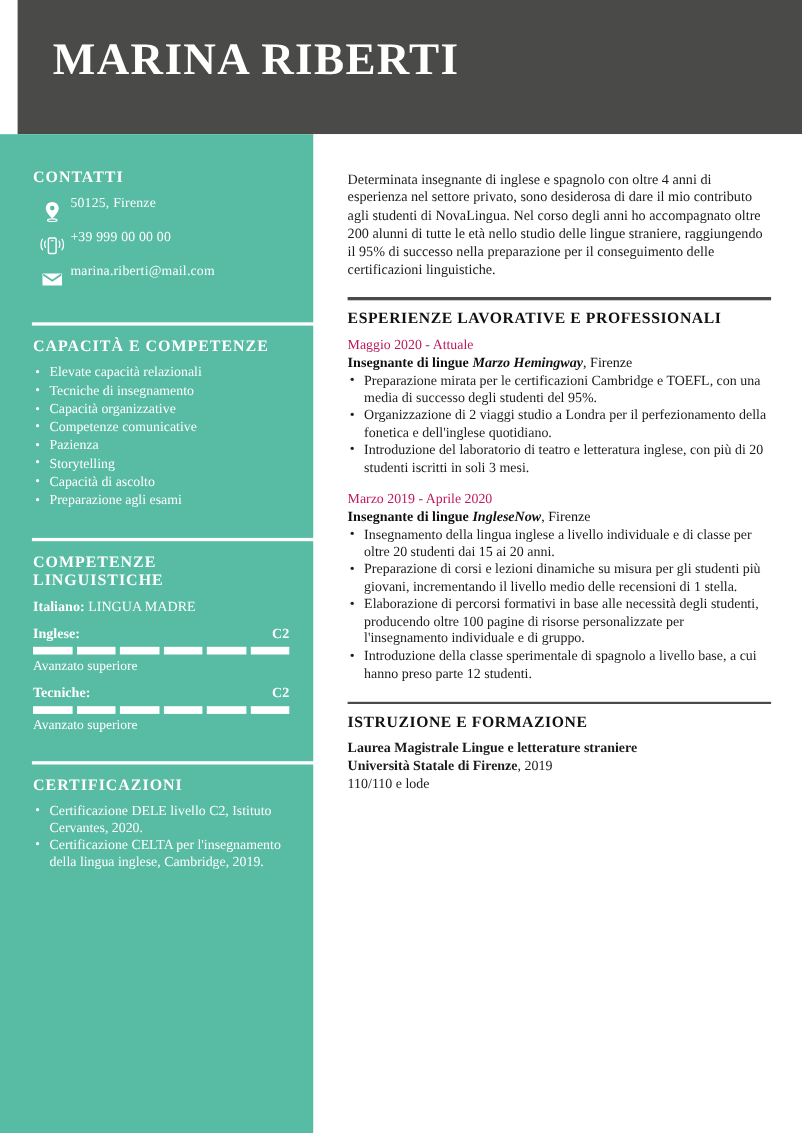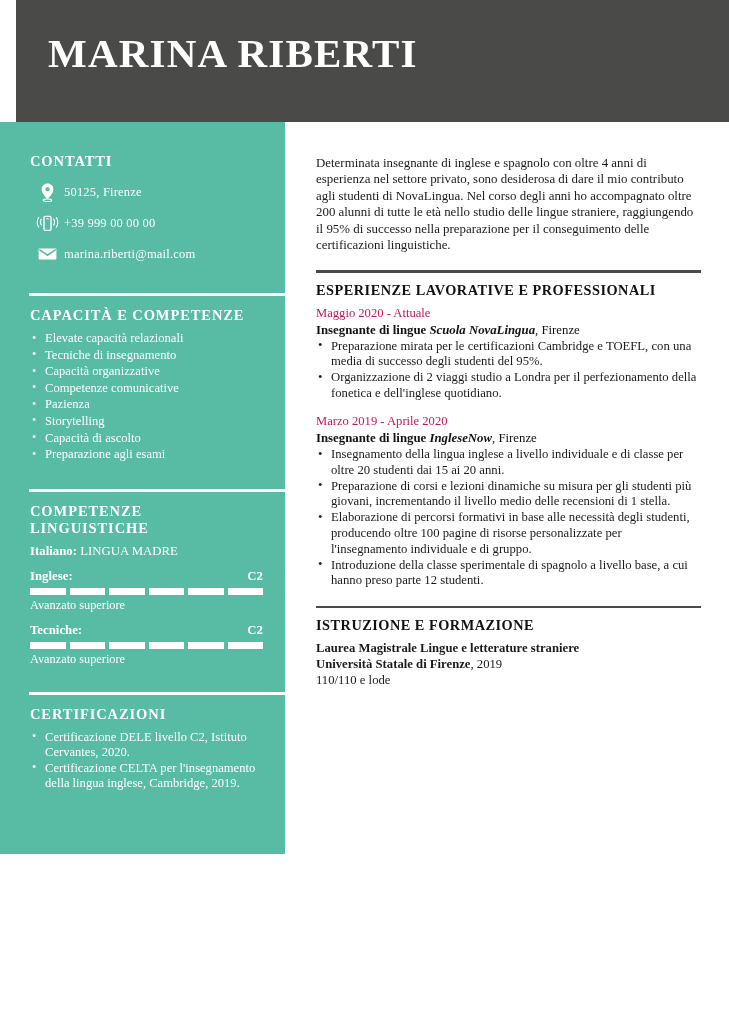--- a/index.html
+++ b/index.html
@@ -36,21 +36,21 @@
     letter-spacing: 1.2px;
     line-height: 1.1;
     white-space: nowrap;
   }
 
   
   .sidebar {
     position: absolute;
     left: 0; top: 122px;
     width: 285px;
-    height: 732px;
+    height: 908px;
     background: #58bba4;
     color: #ffffff;
     padding: 0;
   }
   .side-inner { padding: 0 22px 0 30px; }
 
   .side-title {
     font-family: "Liberation Serif", serif;
     font-weight: bold;
     font-size: 14.5px;
@@ -62,21 +62,20 @@
     width: 258px;
     height: 3px;
     background: #ffffff;
     margin: 0 0 11px -1px;
   }
 
   
   .contacts { margin-top: 31px; }
   .contact-row {
     display: flex;
-    align-items: center;
     height: 30px;
     margin-bottom: 1px;
   }
   .contact-icon {
     width: 34px;
     flex: 0 0 34px;
     display: flex;
     align-items: center;
     justify-content: center;
   }
@@ -332,25 +331,26 @@
 
     <p class="summary">Determinata insegnante di inglese e spagnolo con oltre 4 anni di esperienza nel settore privato, sono desiderosa di dare il mio contributo agli studenti di NovaLingua. Nel corso degli anni ho accompagnato oltre 200 alunni di tutte le età nello studio delle lingue straniere, raggiungendo il 95% di successo nella preparazione per il conseguimento delle certificazioni linguistiche.</p>
 
     <div class="main-rule"></div>
     <div class="main-title">ESPERIENZE LAVORATIVE E PROFESSIONALI</div>
 
     <div class="job">
       <div class="job-date">Maggio 2020 - Attuale</div>
       <div class="job-role">
         <span class="role">Insegnante di lingue</span>
-        <span class="org">Scuola NovaLingua</span><span class="loc">, Firenze</span>
+        <span class="org">Marzo Hemingway</span><span class="loc">, Firenze</span>
       </div>
       <ul class="main-list">
         <li>Preparazione mirata per le certificazioni Cambridge e TOEFL, con una media di successo degli studenti del 95%.</li>
         <li>Organizzazione di 2 viaggi studio a Londra per il perfezionamento della fonetica e dell'inglese quotidiano.</li>
+        <li>Introduzione del laboratorio di teatro e letteratura inglese, con più di 20 studenti iscritti in soli 3 mesi.</li>
       </ul>
     </div>
 
     <div class="job">
       <div class="job-date">Marzo 2019 - Aprile 2020</div>
       <div class="job-role">
         <span class="role">Insegnante di lingue</span>
         <span class="org">IngleseNow</span><span class="loc">, Firenze</span>
       </div>
       <ul class="main-list">

